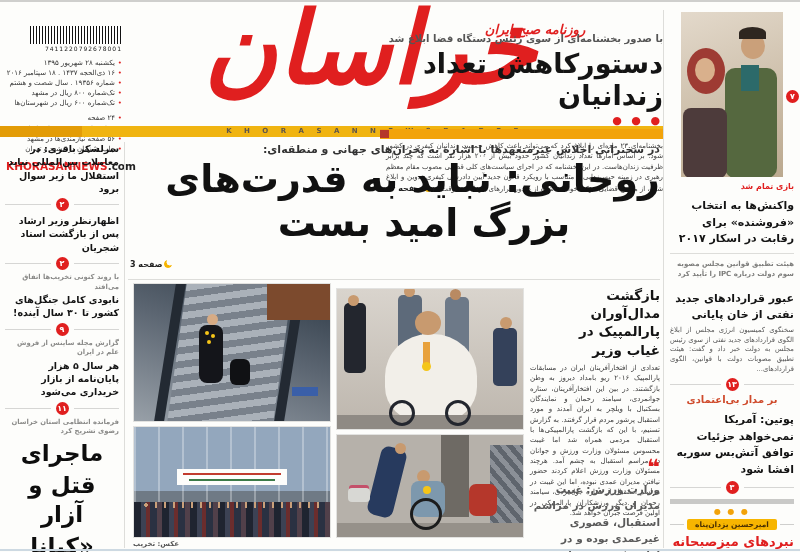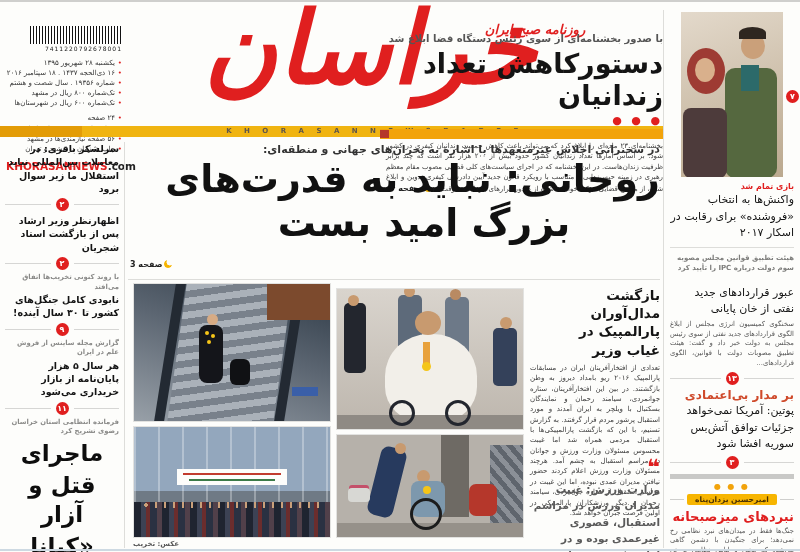--- a/index.html
+++ b/index.html
@@ -69,25 +69,25 @@
   .para-body{margin-top:4px;font-size:7px;color:#3a3a3a;line-height:1.48;text-align:justify;}
   .quote-block{left:530px;top:455px;width:130px;text-align:right;}
   .quote-mark{color:#e01f1f;font-size:22px;font-weight:bold;line-height:1;}
   .quote-text{color:#5a5a5a;font-size:10.5px;font-weight:bold;line-height:1.55;margin-top:2px;}
   
   .sb-vline{left:663px;top:8px;height:538px;}
   .sidebar{left:670px;top:10px;width:124px;text-align:right;}
   .sb-photo{position:relative;width:102px;height:165px;margin:0 auto;overflow:hidden;background:#d8cfc4;}
   .badge7{left:781px;top:88px;}
   .sb-tag{color:#e01f1f;font-size:8px;font-weight:bold;margin-top:5px;}
-  .sb-title{font-size:11px;font-weight:400;color:#141414;line-height:1.5;margin-top:1px;}
+  .sb-title{font-size:11px;font-weight:700;color:#141414;line-height:1.5;margin-top:7px;}
   .sb-hr{border-top:1px solid #ddddda;margin:5px 0;}
   .sb-kicker{font-size:7px;color:#7d7d7b;font-weight:bold;line-height:1.45;margin-bottom:12px;}
   .sb-body{font-size:6.8px;color:#555;line-height:1.45;text-align:justify;margin-top:2px;}
-  .sb-kicker-red{color:#cf4a2b;font-size:12px;font-weight:bold;margin-bottom:1px;}
+  .sb-kicker-red{color:#cf4a2b;font-size:10px;font-weight:bold;margin-bottom:1px;text-align:center;}
   .note-graybar{height:5px;background:#c9c9c7;margin-top:5px;}
   .note-redbar{height:15px;margin-top:2px;color:#fff;font-size:9px;font-weight:bold;
       display:flex;align-items:center;justify-content:center;
       background:linear-gradient(90deg,#a91510 0 13%,#e01f1f 13% 87%,#a91510 87%);}
   .note-dots{text-align:center;color:#f2a30b;font-size:8px;letter-spacing:2px;margin:3px 0;}
   .author-row{display:flex;align-items:center;margin:1px 0 4px;}
   .author-row::before,.author-row::after{content:"";flex:1;border-top:1px solid #cfcfcd;}
   .author-pill{background:#f7b500;color:#4a3000;font-size:7.5px;font-weight:bold;
       padding:1px 8px;border-radius:2px;margin:0 3px;white-space:nowrap;}
   .note-title{color:#e01f1f;font-size:13px;font-weight:900;margin:2px 0 3px;}

